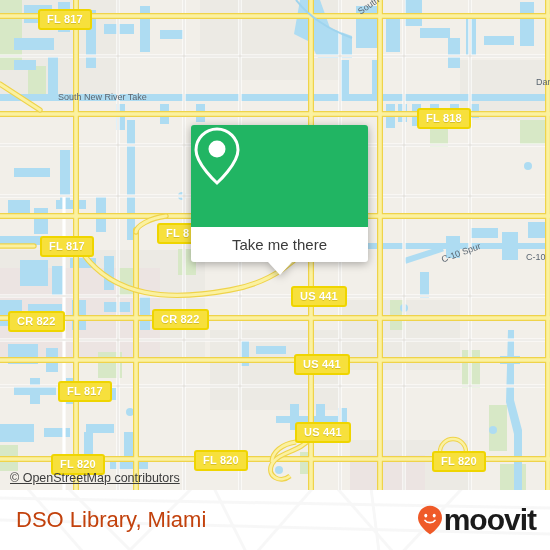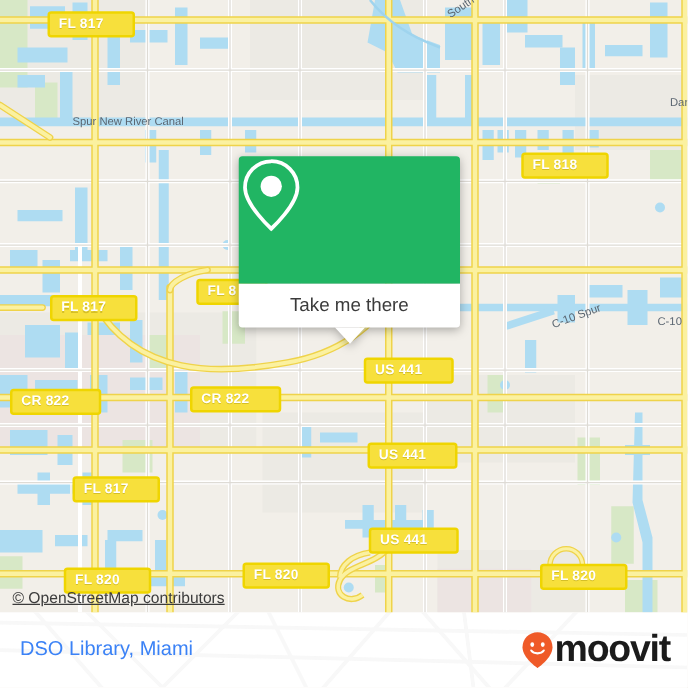--- a/index.html
+++ b/index.html
@@ -6,21 +6,21 @@
   body{font-family:"Liberation Sans",sans-serif;}
   #app{position:relative;width:550px;height:550px;overflow:hidden;background:#fff;}
 
   
   #map{position:absolute;left:0;top:0;width:550px;height:490px;overflow:hidden;background:#f2efe9;}
   #map svg{position:absolute;left:0;top:0;display:block;}
 
   
   .shield{position:absolute;background:#f7e03c;border:2px solid #efd500;border-radius:3px;
           color:#ffffff;font-size:11px;font-weight:bold;letter-spacing:.2px;
-          padding:2px 23px 3px 7px;white-space:nowrap;line-height:12px;
+          padding:2px 7px 3px 7px;white-space:nowrap;line-height:12px;
           text-shadow:0 1px 0 rgba(150,130,0,.35);font-family:"Liberation Sans",sans-serif;}
 
   
   .wlabel{position:absolute;color:#5b6671;font-size:9px;white-space:nowrap;
           font-family:"Liberation Sans",sans-serif;}
 
   
   #popup{position:absolute;left:191px;top:125px;width:177px;
          filter:drop-shadow(0 2px 4px rgba(0,0,0,.30));}
   #popup-head{height:102px;background:#21b563;border-radius:3px 3px 0 0;
@@ -34,21 +34,21 @@
 
   
   #attrib{position:absolute;left:10px;top:471px;font-size:12.5px;color:#3c3c3c;
           font-family:"Liberation Sans",sans-serif;white-space:nowrap;text-decoration:underline;}
 
   
   #footer{position:absolute;left:0;top:490px;width:550px;height:60px;background:#ffffff;
           overflow:hidden;}
   #footer-wm{position:absolute;left:0;top:0;width:550px;height:60px;opacity:.055;}
   #footer-title{position:absolute;left:16px;top:50%;transform:translateY(-50%);
-                font-size:16px;color:#3b82f6;white-space:nowrap;
+                font-size:22px;color:#c2410c;white-space:nowrap;
                 font-family:"Liberation Sans",sans-serif;}
   #brand{position:absolute;right:14px;top:50%;transform:translateY(-50%);
          display:flex;align-items:center;gap:1px;justify-content:flex-end;}
   #brand-pin{width:26px;height:30px;flex:0 0 auto;}
   #brand-word{font-size:30px;font-weight:bold;color:#1b1b1b;letter-spacing:-1px;
               line-height:30px;font-family:"Liberation Sans",sans-serif;}
 </style>
 </head>
 <body>
 
@@ -281,37 +281,37 @@
         </g>
 
         <g stroke="#9fd4ee" stroke-width="2" fill="none">
           <path d="M296 0 C 310 18, 330 30, 352 38"></path>
         </g>
       </g>
     </svg>
 
     <div id="shield-layer">
         <div class="shield" style="left: 38px; top: 9px;">FL 817</div>
-        <div class="shield" style="left: 417px; top: 122px; text-align: center;">FL 818</div>
+        <div class="shield" style="left: 417px; top: 108px; text-align: center;">FL 818</div>
         <div class="shield" style="left: 157px; top: 223px;">FL 8</div>
         <div class="shield" style="left: 40px; top: 236px;">FL 817</div>
         <div class="shield" style="left: 291px; top: 286px;">US 441</div>
         <div class="shield" style="left: 8px; top: 311px;">CR 822</div>
         <div class="shield" style="left: 152px; top: 309px;">CR 822</div>
         <div class="shield" style="left: 294px; top: 354px;">US 441</div>
         <div class="shield" style="left: 58px; top: 381px;">FL 817</div>
         <div class="shield" style="left: 295px; top: 422px;">US 441</div>
         <div class="shield" style="left: 51px; top: 454px;">FL 820</div>
         <div class="shield" style="left: 194px; top: 450px;">FL 820</div>
         <div class="shield" style="left: 432px; top: 451px;">FL 820</div>
       </div>
 
     <div id="water-layer">
         <div class="wlabel" style="left: 356px; top: 8px; transform: rotate(-34deg); transform-origin: left top;">South Fork New River</div>
-        <div class="wlabel" style="left: 58px; top: 92px;">Spur New River Canal</div>
+        <div class="wlabel" style="left: 58px; top: 92px;">South New River Take</div>
         <div class="wlabel" style="left: 440px; top: 255px; transform: rotate(-20deg); transform-origin: left top;">C-10 Spur</div>
         <div class="wlabel" style="left: 526px; top: 252px;">C-10</div>
         <div class="wlabel" style="left: 536px; top: 77px;">Dan</div>
       </div>
 
     <div id="popup">
       <div id="popup-head">
         <svg width="52" height="62" viewBox="0 0 52 62">
           <path d="M26 4 C 14.4 4, 5 13.4, 5 25 C 5 39, 26 58, 26 58 C 26 58, 47 39, 47 25 C 47 13.4, 37.6 4, 26 4 Z" fill="none" stroke="#ffffff" stroke-width="3"></path>
           <circle cx="26" cy="24" r="8.5" fill="#ffffff"></circle>

